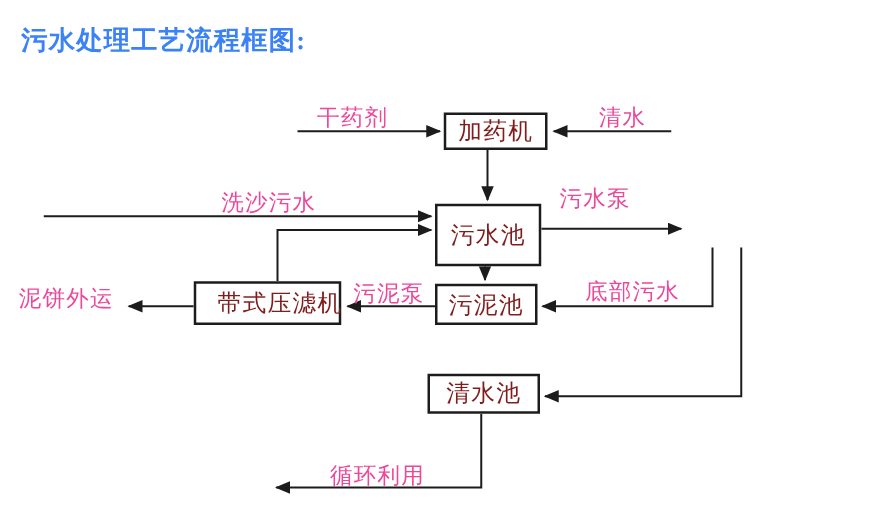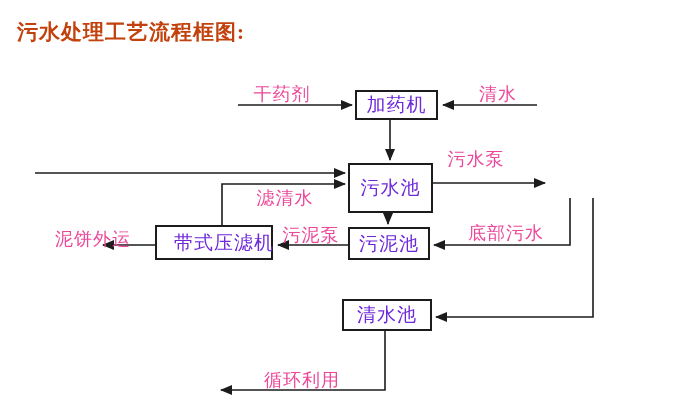--- a/index.html
+++ b/index.html
@@ -15,39 +15,39 @@
     background: #ffffff;
     overflow: hidden;
   }
   .title {
     position: absolute;
     left: 17px;
     top: 18px;
     margin: 0;
     font-size: 21px;
     font-weight: bold;
-    color: #c2410c;
+    color: #3b82f6;
     letter-spacing: 1px;
     white-space: nowrap;
   }
   .wires {
     position: absolute;
     left: 0;
     top: 0;
   }
   .node {
     position: absolute;
     box-sizing: border-box;
     border: 2px solid #1c1c1c;
     background: #ffffff;
     display: flex;
     align-items: center;
     justify-content: center;
     font-size: 19px;
-    color: #6d28d9;
+    color: #7f1d1d;
     white-space: nowrap;
     letter-spacing: 1px;
   }
   .flow-label {
     position: absolute;
     font-size: 18px;
     color: #ec4899;
     text-align: center;
     white-space: nowrap;
     letter-spacing: 1px;
@@ -83,20 +83,20 @@
   </svg>
 
   <div class="node" style="left:355px; top:90px;  width:83px;  height:30px;">加药机</div>
   <div class="node" style="left:348px; top:163px; width:85px;  height:50px;">污水池</div>
   <div class="node" style="left:348px; top:227px; width:82px;  height:33px;">污泥池</div>
   <div class="node" style="left:155px; top:225px; width:118px; height:35px;padding-left:20px;">带式压滤机</div>
   <div class="node" style="left:342px; top:299px; width:90px;  height:32px;">清水池</div>
 
   <div class="flow-label" style="left:240px; top:82px;  width:84px;">干药剂</div>
   <div class="flow-label" style="left:464px; top:82px;  width:68px;">清水</div>
+  <div class="flow-label" style="left:168px; top:150px; width:94px;">洗沙污水</div>
   <div class="flow-label" style="left:444px; top:147px; width:64px;">污水泵</div>
-  <div class="flow-label" style="left:251px; top:186px; width:68px;">滤清水</div>
   <div class="flow-label" style="left:279px; top:223px; width:64px;">污泥泵</div>
-  <div class="flow-label left-align" style="left:15px; top:227px; width:86px;margin-left:40px;">泥饼外运</div>
+  <div class="flow-label left-align" style="left:15px; top:227px; width:86px;">泥饼外运</div>
   <div class="flow-label" style="left:461px; top:221px; width:90px;">底部污水</div>
   <div class="flow-label" style="left:258px; top:368px; width:88px;">循环利用</div>
 
 </div>
 
 </body></html>

